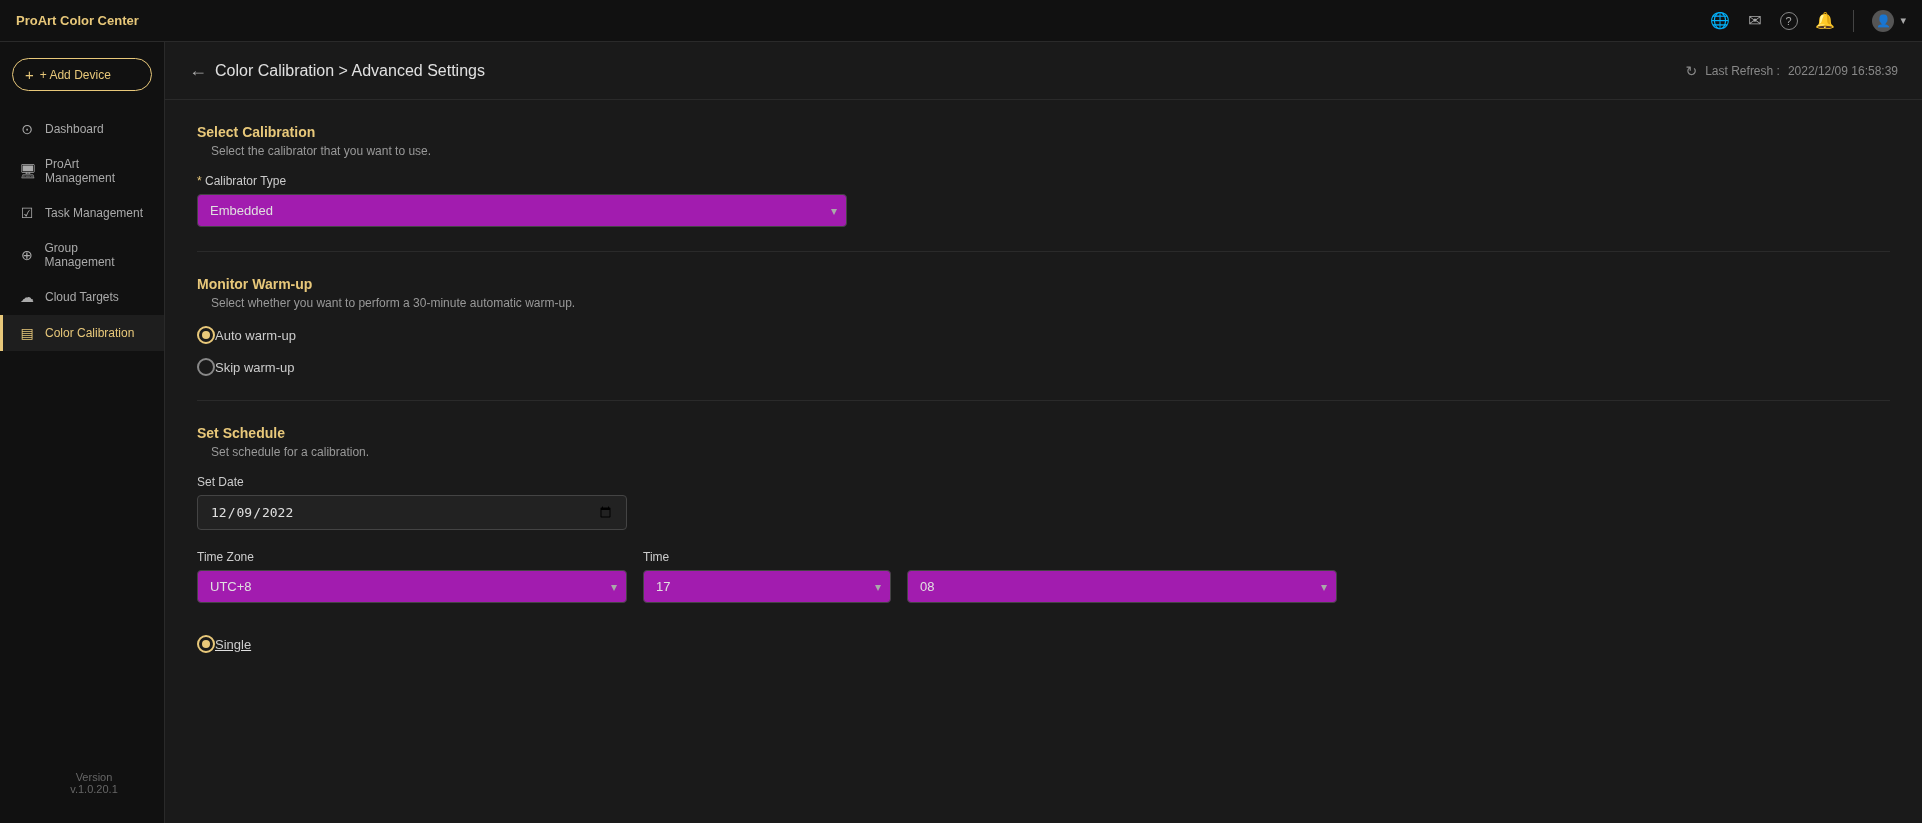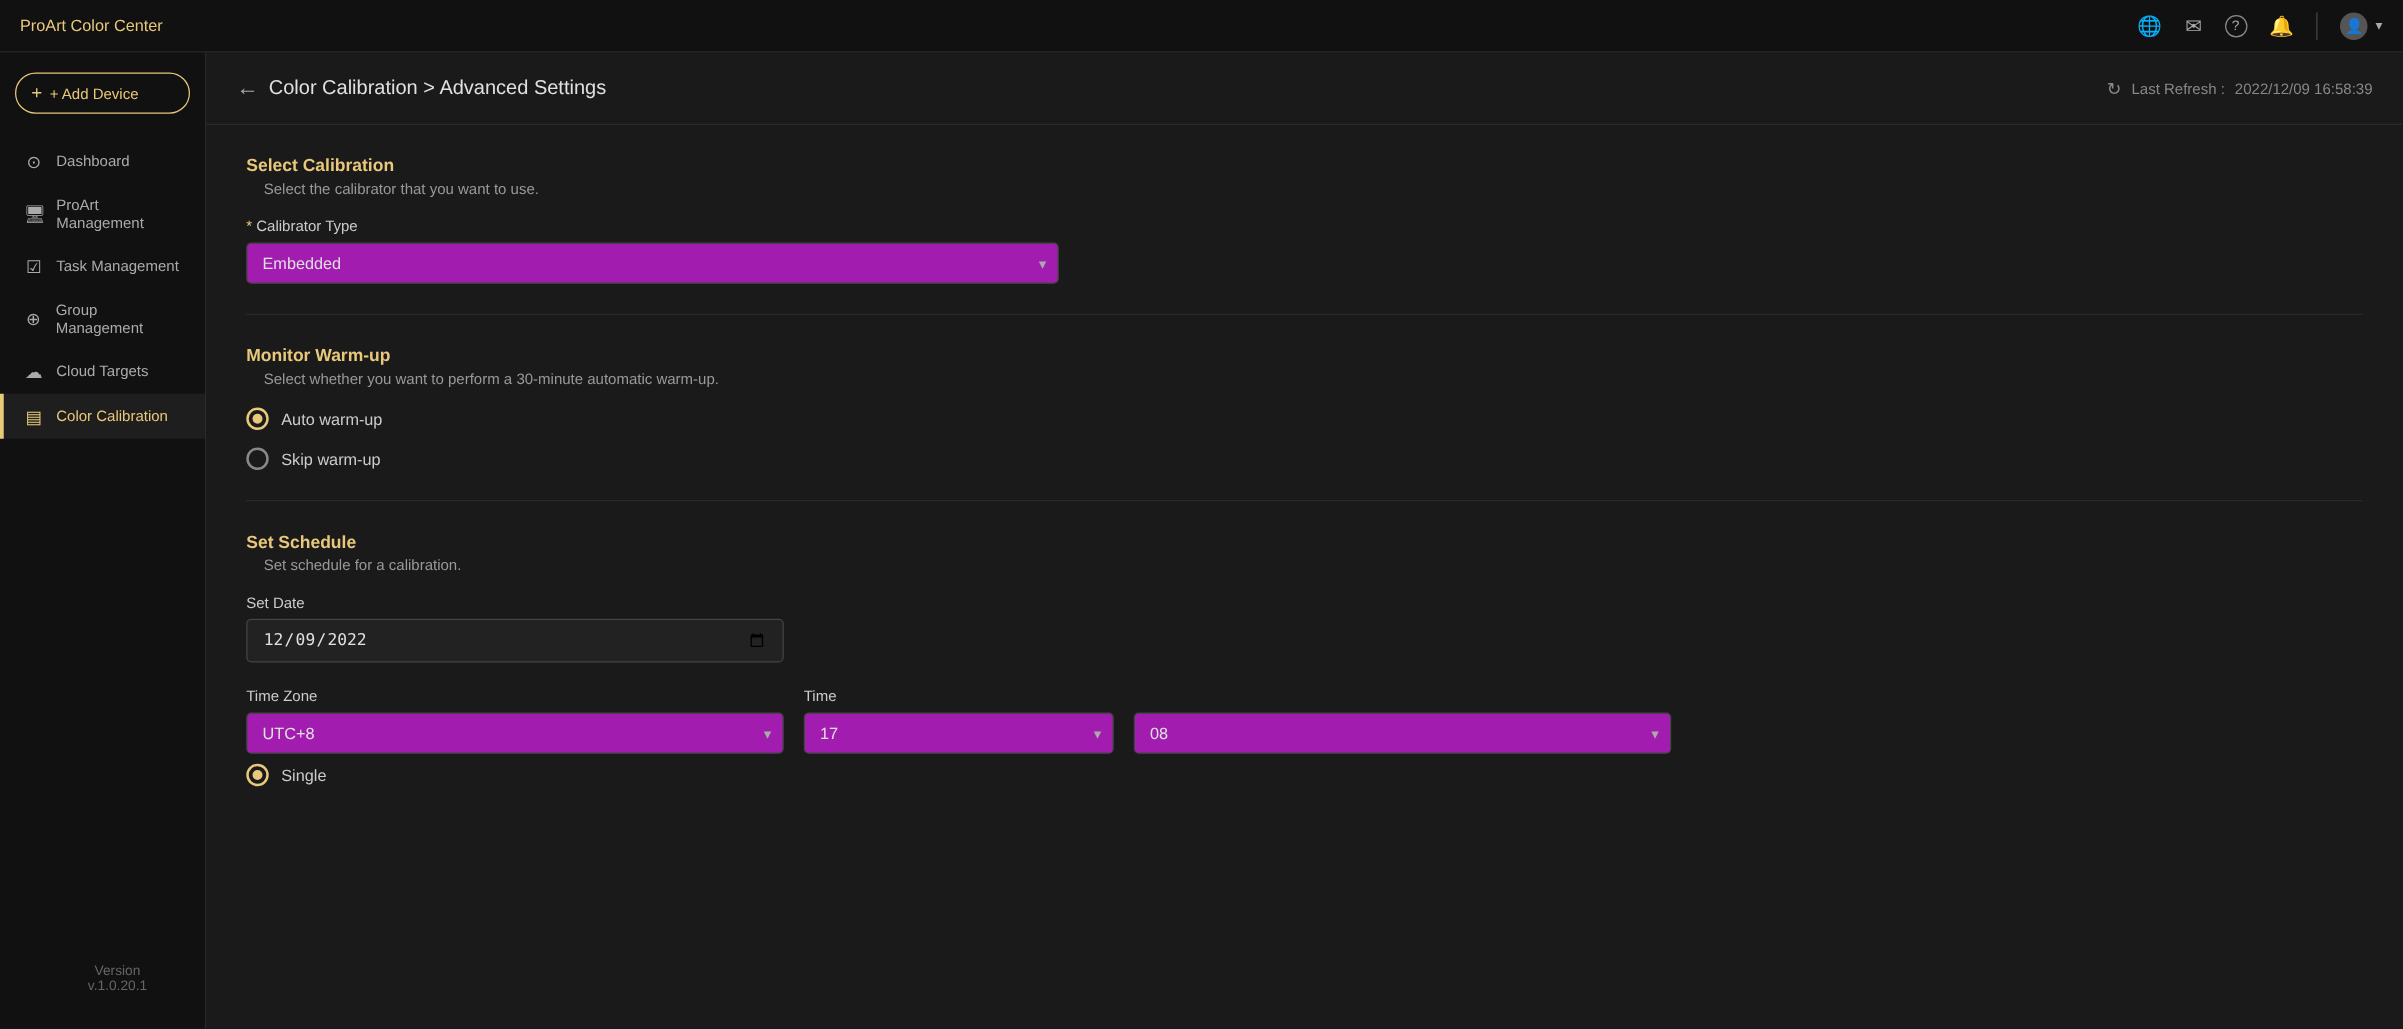--- a/index.html
+++ b/index.html
@@ -22,21 +22,21 @@
       display: flex;
       align-items: center;
       padding: 0 16px;
       justify-content: space-between;
       border-bottom: 1px solid #2a2a2a;
       flex-shrink: 0;
     }
     .topbar-title {
       color: #e8c87a;
       font-size: 13px;
-      font-weight: 400;
+      font-weight: 700;
     }
     .topbar-icons {
       display: flex;
       align-items: center;
       gap: 18px;
     }
     .topbar-icon {
       color: #aaa;
       font-size: 16px;
       cursor: pointer;
@@ -230,21 +230,20 @@
     }
 
     .radio-group {
       display: flex;
       flex-direction: column;
       gap: 14px;
     }
     .radio-item {
       display: flex;
       align-items: center;
-      gap: 10px;
       cursor: pointer;
       font-size: 13px;
       color: #ccc;
     }
     .radio-circle {
       width: 18px;
       height: 18px;
       border-radius: 50%;
       border: 2px solid #888;
       display: flex;
@@ -442,21 +441,21 @@
             <div class="field-label" style="visibility:hidden;">Time</div>
             <div class="select-wrapper time-min-select">
               <select class="select-field">
                 <option value="08" selected="">08</option>
               </select>
               <span class="select-chevron">▾</span>
             </div>
           </div>
         </div>
 
-        <div style="margin-top:8px;">
+        <div style="margin-top:32px;text-decoration:underline;">
           <div class="radio-group">
             <label class="radio-item">
               <div class="radio-circle checked">
                 <div class="radio-dot"></div>
               </div>
               <span>Single</span>
             </label>
           </div>
         </div>
       </div>

